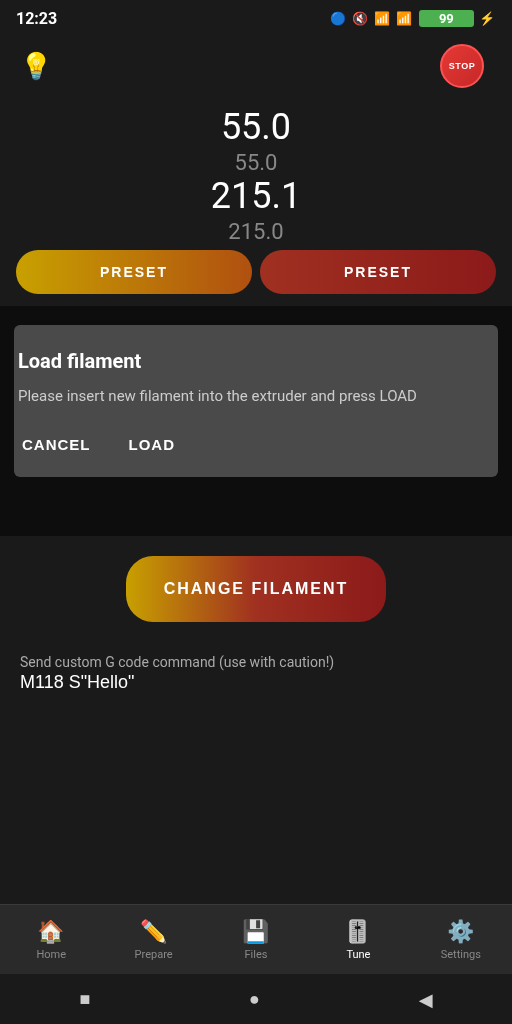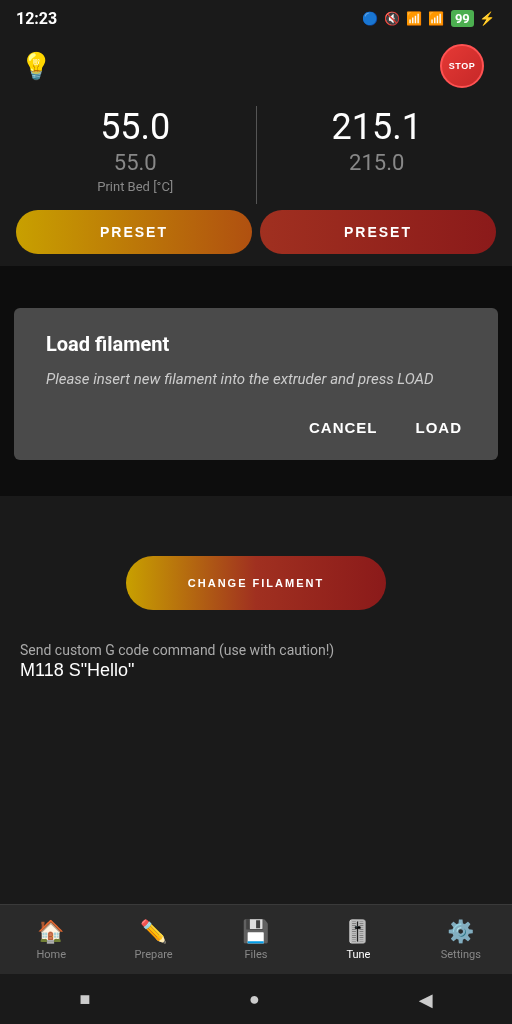--- a/index.html
+++ b/index.html
@@ -36,21 +36,21 @@
     }
     .status-icons span {
       font-size: 13px;
       color: #ffffff;
     }
     .battery-icon {
       display: inline-flex;
       align-items: flex-start;
       background: #4caf50;
       border-radius: 3px;
-      padding: 1px 4px;
+      padding: 1px 20px;
       font-size: 11px;
       font-weight: bold;
       color: #000;
     }
 
     
     .top-header {
       display: flex;
       align-items: center;
       justify-content: center;
@@ -91,20 +91,21 @@
       color: #ffffff;
       letter-spacing: 0.5px;
     }
 
     
     .temp-section {
       display: flex;
       justify-content: space-between;
       padding: 10px 20px 0;
       background-color: #1a1a1a;
+      flex-direction: column;
     }
     .temp-col {
       text-align: center;
       flex: 1;
     }
     .temp-main {
       font-size: 36px;
       font-weight: 400;
       color: #ffffff;
     }
@@ -158,44 +159,42 @@
       top: 0;
       left: 0;
       right: 0;
       bottom: 0;
       background: rgba(0,0,0,0.5);
       z-index: 10;
     }
 
     .dialog-box {
       position: absolute;
-      top: 42px;
+      top: 19px;
       left: 14px;
       right: 14px;
       background: #4a4a4a;
       border-radius: 6px;
-      padding: 24px 32px 16px;
+      padding: 24px 4px 16px;
       z-index: 20;
     }
     .dialog-title {
       font-size: 20px;
       font-weight: bold;
       color: #ffffff;
       margin-bottom: 12px;
     }
     .dialog-message {
       font-size: 15px;
       color: #cccccc;
       line-height: 1.5;
       margin-bottom: 20px;
-      font-style: italic;
     }
     .dialog-buttons {
       display: flex;
-      justify-content: flex-end;
       gap: 30px;
     }
     .dialog-btn {
       background: transparent;
       border: none;
       font-size: 15px;
       font-weight: bold;
       letter-spacing: 1px;
       cursor: pointer;
       padding: 8px 4px;
@@ -204,30 +203,29 @@
 
     
     .change-filament-section {
       display: flex;
       justify-content: center;
       padding: 20px 16px;
       background-color: #1a1a1a;
     }
     .change-filament-btn {
       width: 260px;
-      height: 54px;
+      height: 66px;
       border: none;
       border-radius: 27px;
       background: linear-gradient(90deg, #c8a000, #a03020, #8b1a1a);
-      font-size: 11px;
+      font-size: 16px;
       font-weight: bold;
       letter-spacing: 2px;
       color: #ffffff;
       cursor: pointer;
-      margin-top: 40px;
     }
 
     
     .gcode-section {
       padding: 12px 20px 20px;
       background-color: #1a1a1a;
     }
     .gcode-label {
       font-size: 14px;
       color: #aaaaaa;
@@ -331,21 +329,20 @@
   <span class="bulb-icon">💡</span>
   <button class="stop-btn">
     <span class="stop-btn-text">STOP</span>
   </button>
 </div>
 
 <div class="temp-section">
   <div class="temp-col">
     <div class="temp-main">55.0</div>
     <div class="temp-sub">55.0</div>
-    <div class="temp-label">Print Bed [°C]</div>
   </div>
   <div class="temp-divider"></div>
   <div class="temp-col">
     <div class="temp-main">215.1</div>
     <div class="temp-sub">215.0</div>
   </div>
 </div>
 
 <div class="preset-section">
   <button class="preset-btn preset-btn-left">PRESET</button>

